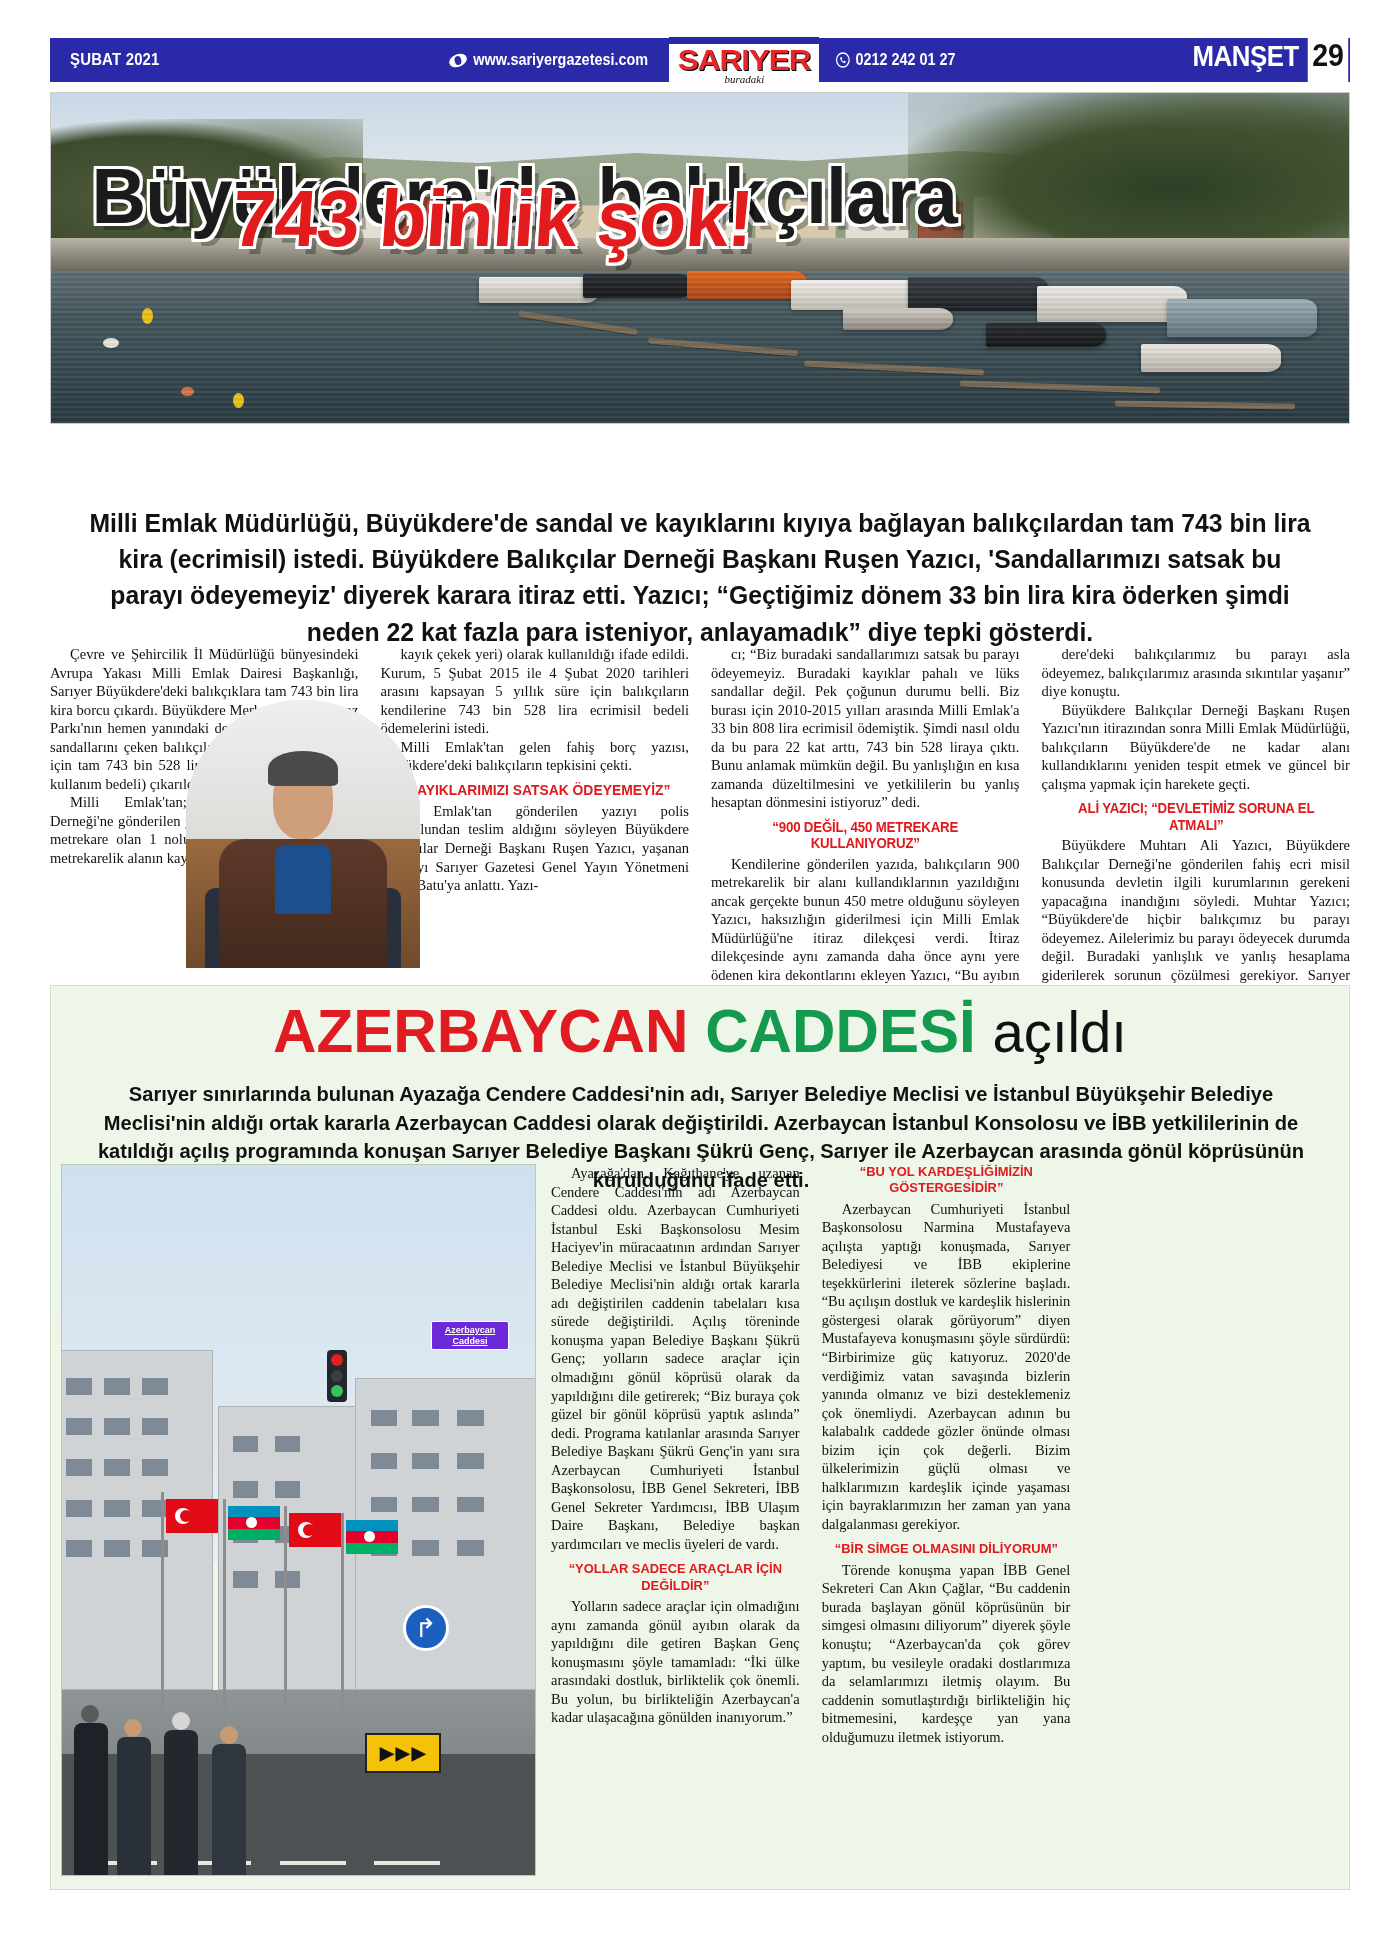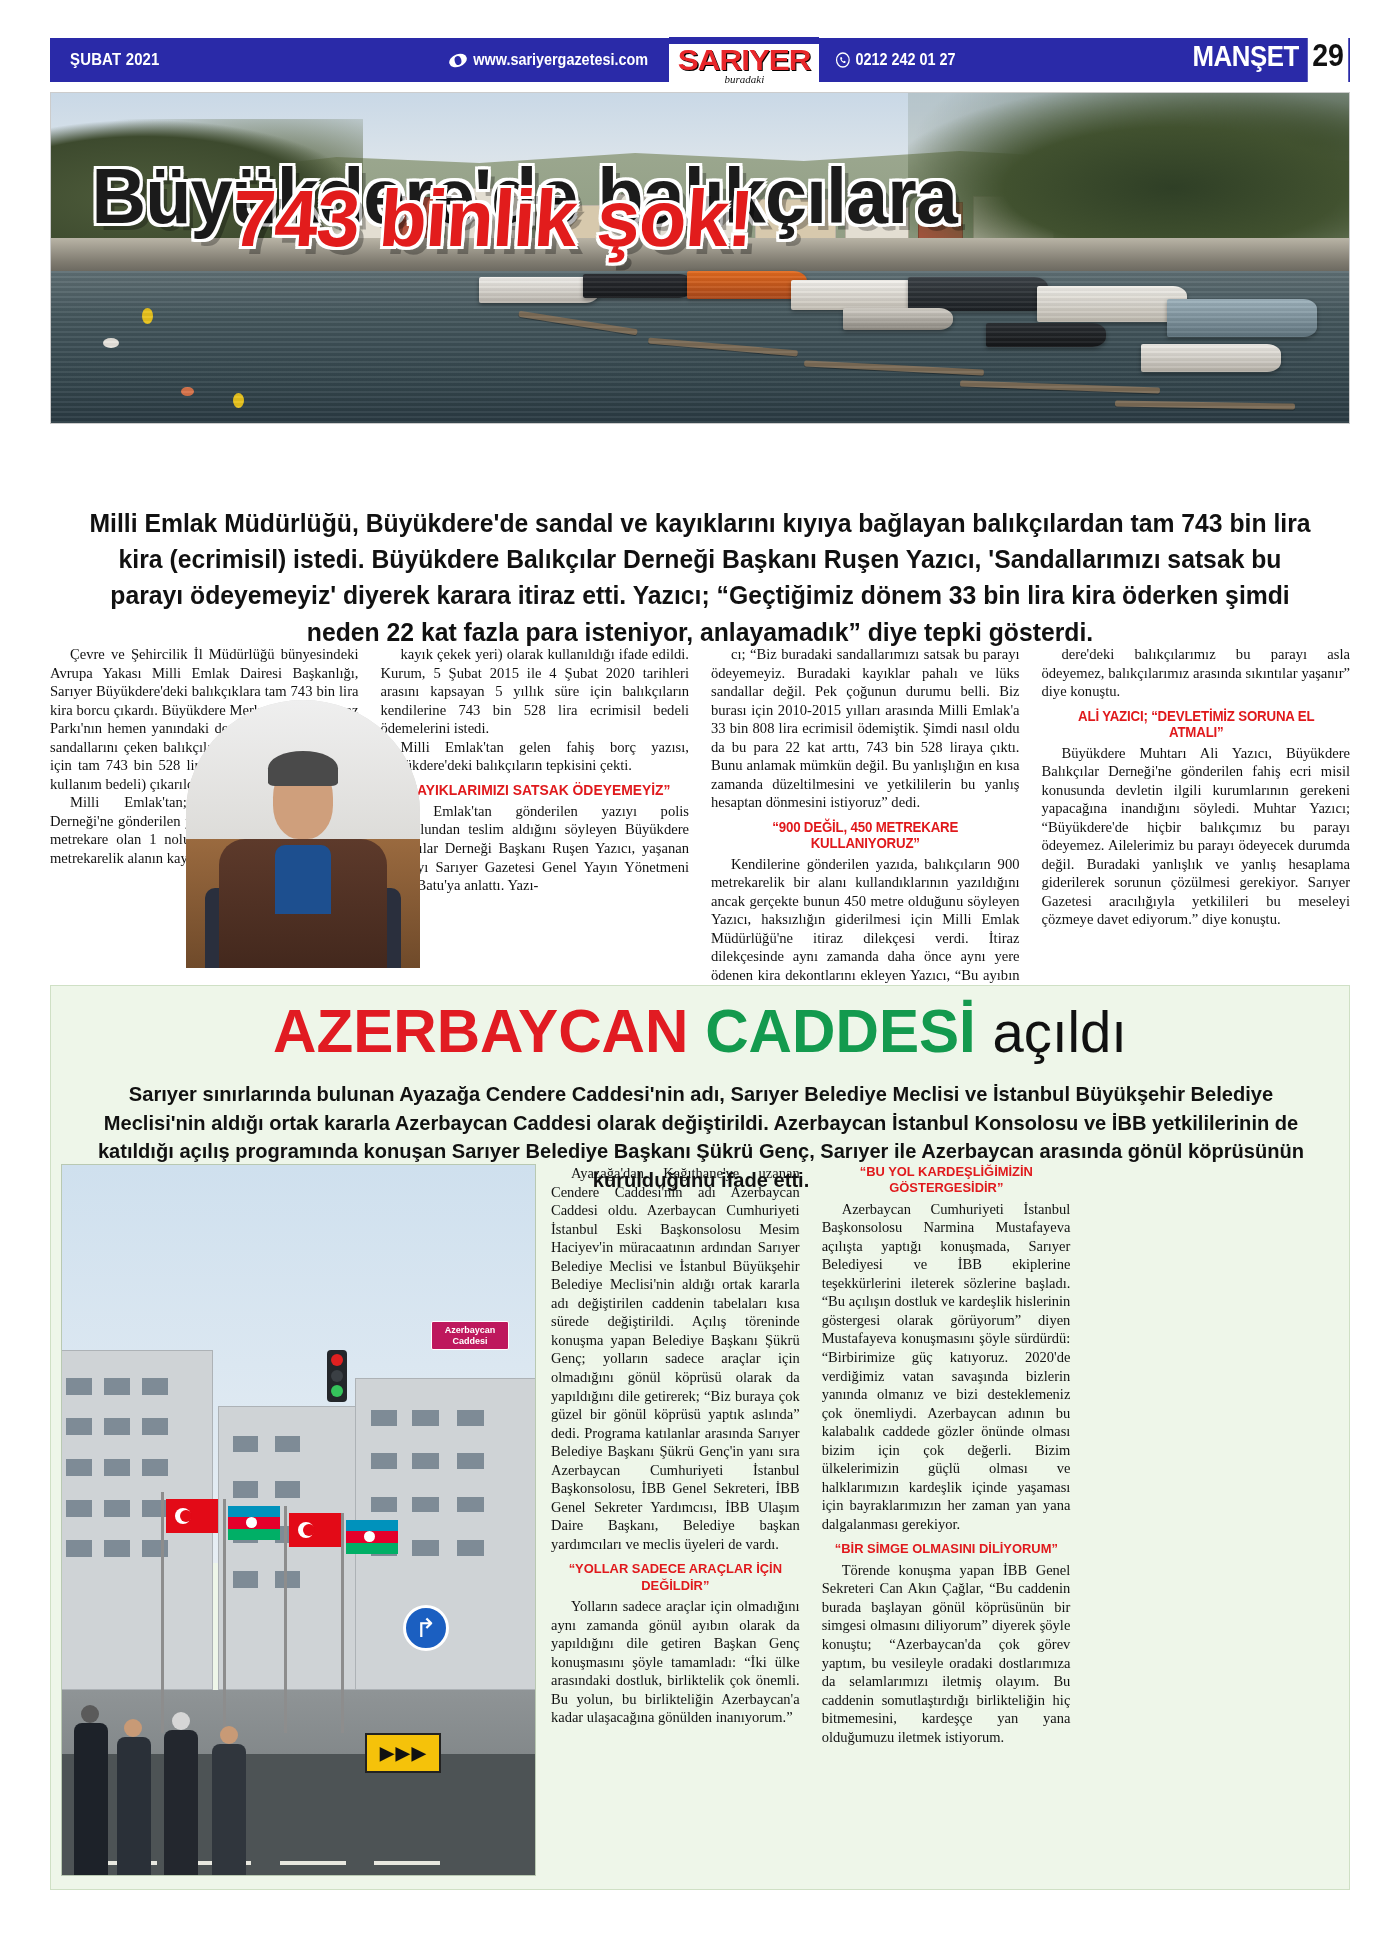--- a/index.html
+++ b/index.html
@@ -247,24 +247,24 @@
   .flag-tr::after {
     content:""; position:absolute; left:14px; top:11px; width:12px; height:12px;
     border-radius:50%; background:#e30a17;
   }
   .flag-az { background:linear-gradient(#0092bc 33.3%, #e4002b 33.3% 66.6%, #00af66 66.6%); }
   .flag-az::before {
     content:""; position:absolute; left:18px; top:11px; width:11px; height:11px;
     border-radius:50%; background:#fff;
   }
   .streetsign {
-    position:absolute; background:#be185d; color:#fff;
+    position:absolute; background:#6d28d9; color:#fff;
     font-family:"Liberation Sans", sans-serif; font-weight:bold;
     font-size:9px; line-height:1.15; text-align:center;
-    padding:3px 5px; border:1px solid #fff; border-radius:2px;
+    padding:3px 5px; border:1px solid #fff; border-radius:2px;text-decoration:underline;
   }
   .trafficlight {
     position:absolute; width:20px; height:52px; background:#23262a;
     border-radius:4px; padding:3px 0;
     display:flex; flex-direction:column; align-items:center; justify-content:space-around;
   }
   .tl-lamp { width:12px; height:12px; border-radius:50%; background:#3a3f44; }
   .tl-lamp.red { background:#e02020; }
   .tl-lamp.grn { background:#35c35b; }
   .bluesign {
@@ -404,20 +404,21 @@
   </div>
 
   <div class="col">
     <p>cı; “Biz buradaki sandallarımızı satsak bu parayı ödeyemeyiz. Buradaki kayıklar pahalı ve lüks sandallar değil. Pek çoğunun durumu belli. Biz burası için 2010-2015 yılları arasında Milli Emlak'a 33 bin 808 lira ecrimisil ödemiştik. Şimdi nasıl oldu da bu para 22 kat arttı, 743 bin 528 liraya çıktı. Bunu anlamak mümkün değil. Bu yanlışlığın en kısa zamanda düzeltilmesini ve yetkililerin bu yanlış hesaptan dönmesini istiyoruz” dedi.</p>
     <div class="redhead wide">“900 DEĞİL, 450 METREKARE KULLANIYORUZ”</div>
     <p>Kendilerine gönderilen yazıda, balıkçıların 900 metrekarelik bir alanı kullandıklarının yazıldığını ancak gerçekte bunun 450 metre olduğunu söyleyen Yazıcı, haksızlığın giderilmesi için Milli Emlak Müdürlüğü'ne itiraz dilekçesi verdi. İtiraz dilekçesinde aynı zamanda daha önce aynı yere ödenen kira dekontlarını ekleyen Yazıcı, “Bu ayıbın en kısa sürede düzeltilmesini istiyoruz. Aksi halde Büyük-</p>
   </div>
 
   <div class="col">
     <p>dere'deki balıkçılarımız bu parayı asla ödeyemez, balıkçılarımız arasında sıkıntılar yaşanır” diye konuştu.</p>
+    <p>Büyükdere Balıkçılar Derneği Başkanı Ruşen Yazıcı'nın itirazından sonra Milli Emlak Müdürlüğü, balıkçıların Büyükdere'de ne kadar alanı kullandıklarını yeniden tespit etmek ve güncel bir çalışma yapmak için harekete geçti.</p>
     <div class="redhead wide">ALİ YAZICI; “DEVLETİMİZ SORUNA EL ATMALI”</div>
     <p>Büyükdere Muhtarı Ali Yazıcı, Büyükdere Balıkçılar Derneği'ne gönderilen fahiş ecri misil konusunda devletin ilgili kurumlarının gerekeni yapacağına inandığını söyledi. Muhtar Yazıcı; “Büyükdere'de hiçbir balıkçımız bu parayı ödeyemez. Ailelerimiz bu parayı ödeyecek durumda değil. Buradaki yanlışlık ve yanlış hesaplama giderilerek sorunun çözülmesi gerekiyor. Sarıyer Gazetesi aracılığıyla yetkilileri bu meseleyi çözmeye davet ediyorum.” diye konuştu.</p>
   </div>
 </div>
 
 <div class="portrait">
   <div class="p-bg"></div>
   <div class="p-wall"></div>
   <div class="p-desk"></div>
   <div class="p-chair"></div>

